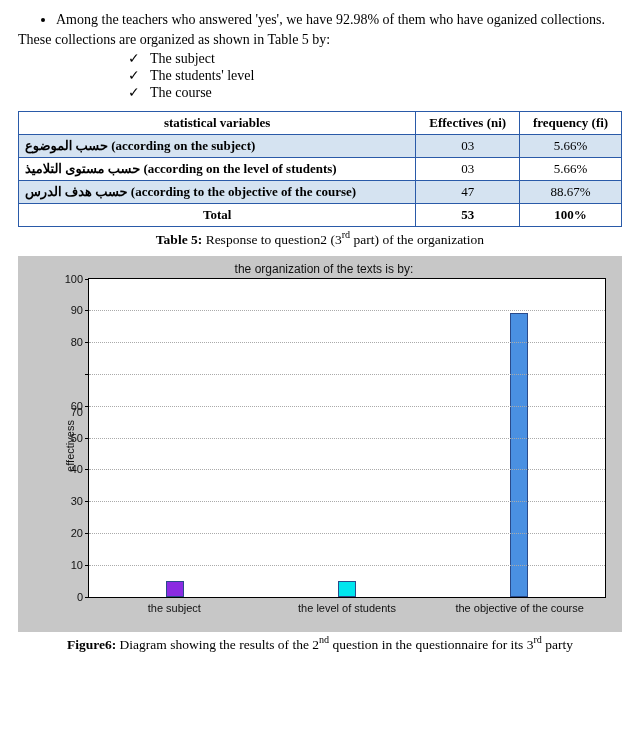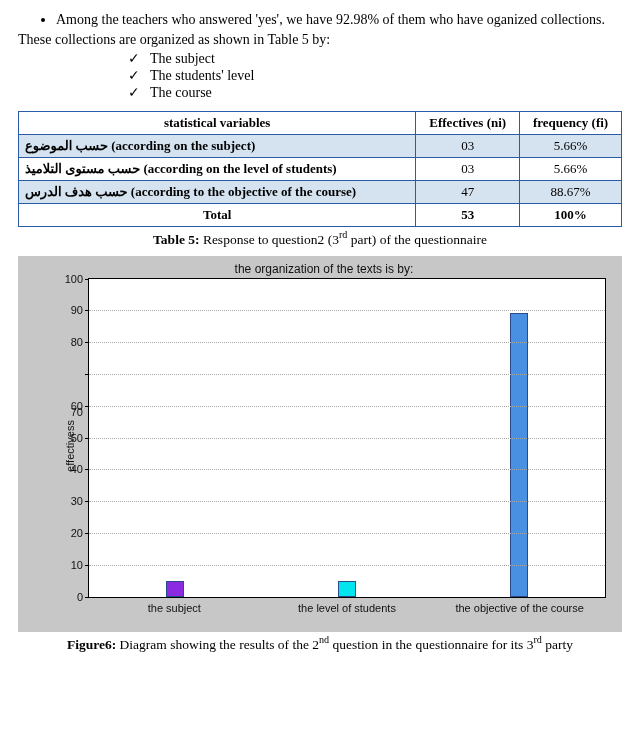--- a/index.html
+++ b/index.html
@@ -175,21 +175,21 @@
   </tr>
   <tr class="total">
     <td style="text-align:center">Total</td>
     <td>53</td>
     <td>100%</td>
   </tr>
 </tbody>
   </table>
 
 <p class="caption">
-  <b>Table 5:</b><span> Response to question2 (3</span><sup>rd</sup><span> part) of the questionnaire</span>
+  <b>Table 5:</b><span> Response to question2 (3</span><sup>rd</sup><span> part) of the organization</span>
 </p>
 
 <div class="chart-outer">
   <div class="chart-title">the organization of the texts is by:</div>
   <div class="plot-wrap">
     <div class="plot" id="plot">
       <div class="bars" id="bars">
           <div class="bar-slot">
             <div class="bar" style="height: 15.9px; background: rgb(138, 43, 226);"></div>
           </div>

